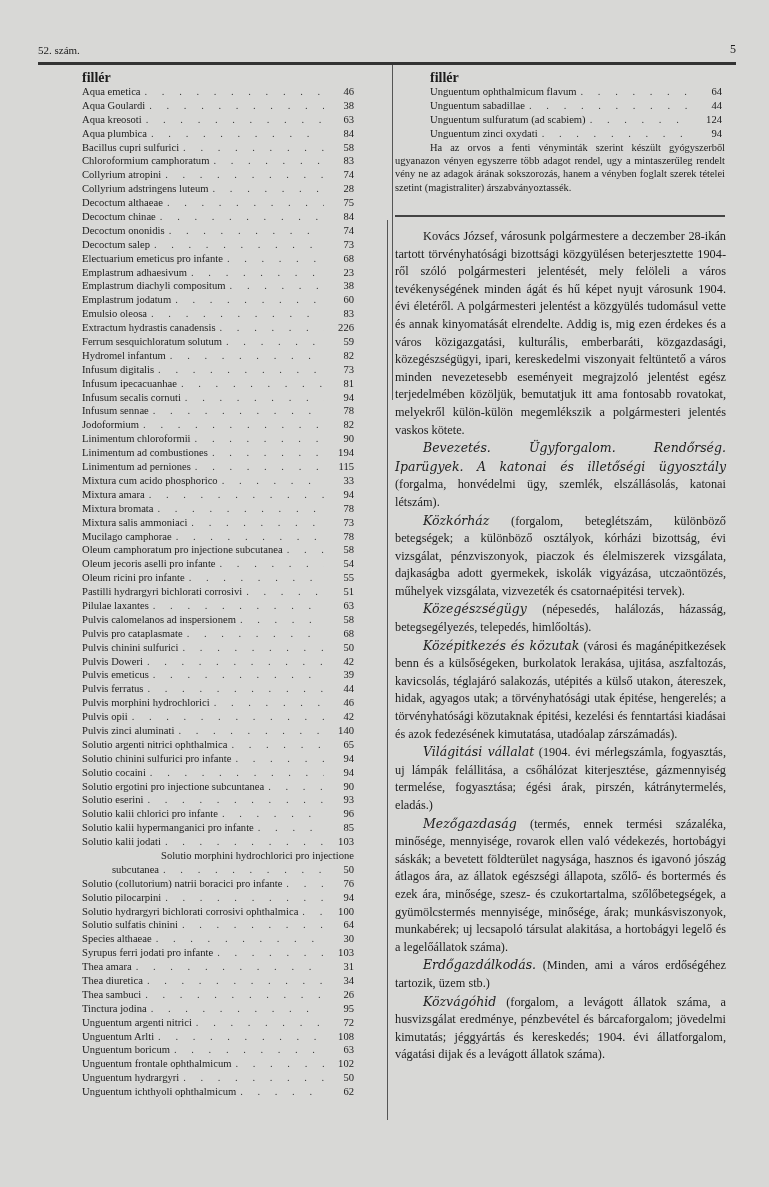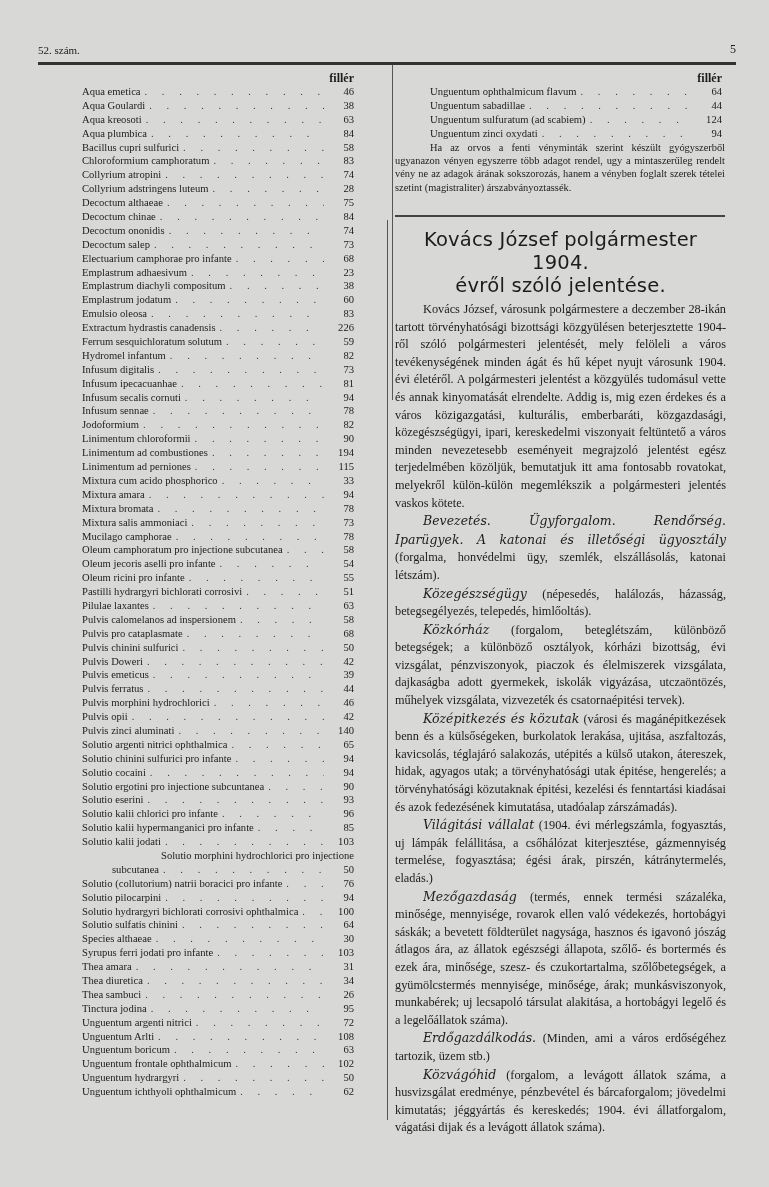--- a/index.html
+++ b/index.html
@@ -26,21 +26,21 @@
     position: absolute; left: 392px; top: 65px; width: 1px; height: 335px;
     background: #555;
   }
   .col-divider2 {
     position: absolute; left: 387px; top: 220px; width: 1px; height: 900px;
     background: #555;
   }
   
   .left-col { position: absolute; left: 82px; top: 71px; width: 272px; }
   .unit-label {
-    text-align: right; font-size: 12px; font-weight: bold; height: 14px; line-height: 14px;
+    font-size: 14px; font-weight: bold; height: 14px; line-height: 14px;
     padding-right: 0;
     font-family: Liberation Serif, serif;
   }
   .price-list { list-style: none; margin: 0; padding: 0; font-family: Liberation Serif, serif; }
   .price-row {
     display: flex; align-items: baseline; font-size: 10.6px; height: 13.9px; line-height: 13.9px;
     white-space: nowrap;
   }
   .price-row .name { flex: 0 0 auto; }
   .price-row .dots { flex: 1 1 auto; overflow: hidden; letter-spacing: 6px; padding-left: 4px; color: #333; }
@@ -140,21 +140,21 @@
           <span class="name">Decoctum ononidis</span>
           <span class="dots">. . . . . . . . . . . . . . . . . . . .</span>
           <span class="val">74</span>
         </li>
         <li class="price-row">
           <span class="name">Decoctum salep</span>
           <span class="dots">. . . . . . . . . . . . . . . . . . . .</span>
           <span class="val">73</span>
         </li>
         <li class="price-row">
-          <span class="name">Electuarium camphorae pro infante</span>
+          <span class="name">Electuarium emeticus pro infante</span>
           <span class="dots">. . . . . . . . . . . . . . . . . . . .</span>
           <span class="val">68</span>
         </li>
         <li class="price-row">
           <span class="name">Emplastrum adhaesivum</span>
           <span class="dots">. . . . . . . . . . . . . . . . . . . .</span>
           <span class="val">23</span>
         </li>
         <li class="price-row">
           <span class="name">Emplastrum diachyli compositum</span>
@@ -479,29 +479,25 @@
             <span class="val">94</span>
           </li>
         </ul>
     </div>
     <p class="note">Ha az orvos a fenti vényminták szerint készült gyógyszerből ugyanazon vényen egyszerre több adagot rendel, ugy a mintaszerűleg rendelt vény ne az adagok árának sokszorozás, hanem a vényben foglalt szerek tételei szetint (magistraliter) árszabványoztassék.</p>
   </div>
 
   <div class="section-rule"></div>
 
   <div class="article">
-    <h1 class="headline">
-      <span>Kovács József polgármester 1904.</span><br>
-      <span>évről szóló jelentése.</span>
-    </h1>
     <p class="para">Kovács József, városunk polgármestere a deczember 28-ikán tartott törvényhatósági bizottsági közgyülésen beterjesztette 1904-ről szóló polgármesteri jelentését, mely felöleli a város tevékenységének minden ágát és hű képet nyujt városunk 1904. évi életéről. A polgármesteri jelentést a közgyülés tudomásul vette és annak kinyomatását elrendelte. Addig is, mig ezen érdekes és a város közigazgatási, kulturális, emberbaráti, közgazdasági, közegészségügyi, ipari, kereskedelmi viszonyait feltüntető a város minden nevezetesebb eseményeit megrajzoló jelentést egész terjedelmében közöljük, bemutatjuk itt ama fontosabb rovatokat, melyekről külön-külön megemlékszik a polgármesteri jelentés vaskos kötete.</p>
     <div id="sections">
         <p class="para"><span class="ital-lead">Bevezetés. Ügyforgalom. Rendőrség. Iparügyek. A katonai és illetőségi ügyosztály</span><span> (forgalma, honvédelmi ügy, szemlék, elszállásolás, katonai létszám).</span></p>
+        <p class="para"><span class="ital-lead">Közkórház</span><span> (forgalom, beteglétszám, különböző betegségek; a különböző osztályok, kórházi bizottság, évi vizsgálat, pénzviszonyok, piaczok és élelmiszerek vizsgálata, dajkaságba adott gyermekek, iskolák vigyázása, utczaöntözés, műhelyek vizsgálata, vizvezeték és csatornaépitési tervek).</span></p>
         <p class="para"><span class="ital-lead">Közegészségügy</span><span> (népesedés, halálozás, házasság, betegsegélyezés, telepedés, himlőoltás).</span></p>
-        <p class="para"><span class="ital-lead">Közkórház</span><span> (forgalom, beteglétszám, különböző betegségek; a különböző osztályok, kórházi bizottság, évi vizsgálat, pénzviszonyok, piaczok és élelmiszerek vizsgálata, dajkaságba adott gyermekek, iskolák vigyázása, utczaöntözés, műhelyek vizsgálata, vizvezeték és csatornaépitési tervek).</span></p>
         <p class="para"><span class="ital-lead">Középitkezés és közutak</span><span> (városi és magánépitkezések benn és a külsőségeken, burkolatok lerakása, ujitása, aszfaltozás, kavicsolás, téglajáró salakozás, utépités a külső utakon, átereszek, hidak, agyagos utak; a törvényhatósági utak épitése, hengerelés; a törvényhatósági közutaknak épitési, kezelési és fenntartási kiadásai és azok fedezésének kimutatása, utadóalap zárszámadás).</span></p>
         <p class="para"><span class="ital-lead">Világitási vállalat</span><span> (1904. évi mérlegszámla, fogyasztás, uj lámpák felállitása, a csőhálózat kiterjesztése, gázmennyiség termelése, fogyasztása; égési árak, pirszén, kátránytermelés, eladás.)</span></p>
         <p class="para"><span class="ital-lead">Mezőgazdaság</span><span> (termés, ennek termési százaléka, minősége, mennyisége, rovarok ellen való védekezés, hortobágyi sáskák; a bevetett földterület nagysága, hasznos és igavonó jószág átlagos ára, az állatok egészségi állapota, szőlő- és bortermés és ezek ára, minősége, szesz- és czukortartalma, szőlőbetegségek, a gyümölcstermés mennyisége, minősége, árak; munkásviszonyok, munkabérek; uj lecsapoló társulat alakitása, a hortobágyi legelő és a legelőállatok száma).</span></p>
         <p class="para"><span class="ital-lead">Erdőgazdálkodás.</span><span> (Minden, ami a város erdőségéhez tartozik, üzem stb.)</span></p>
         <p class="para"><span class="ital-lead">Közvágóhid</span><span> (forgalom, a levágott állatok száma, a husvizsgálat eredménye, pénzbevétel és bárcaforgalom; jövedelmi kimutatás; jéggyártás és kereskedés; 1904. évi állatforgalom, vágatási dijak és a levágott állatok száma).</span></p>
       </div>
   </div>
 </div>
 
 </body></html>

